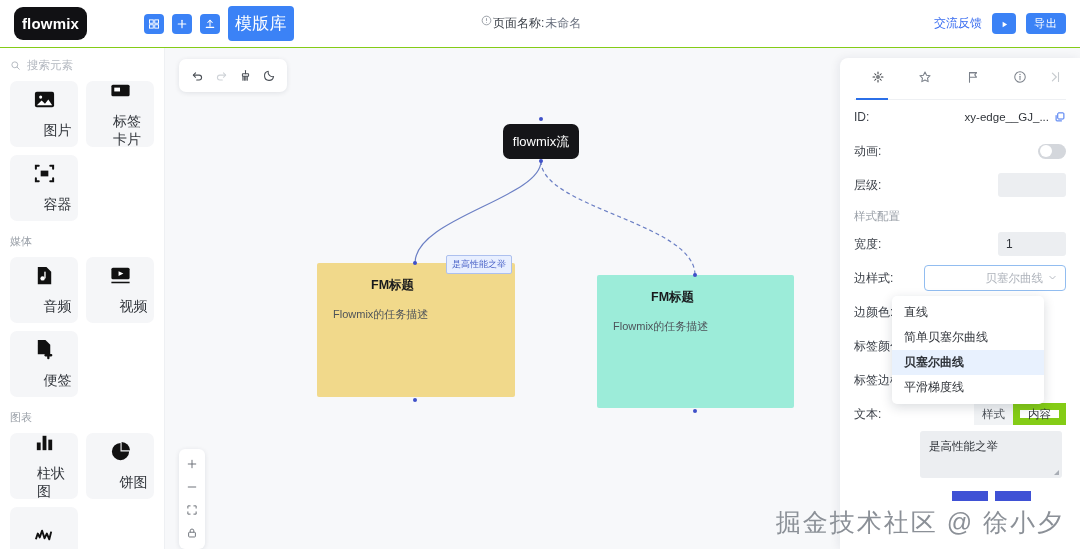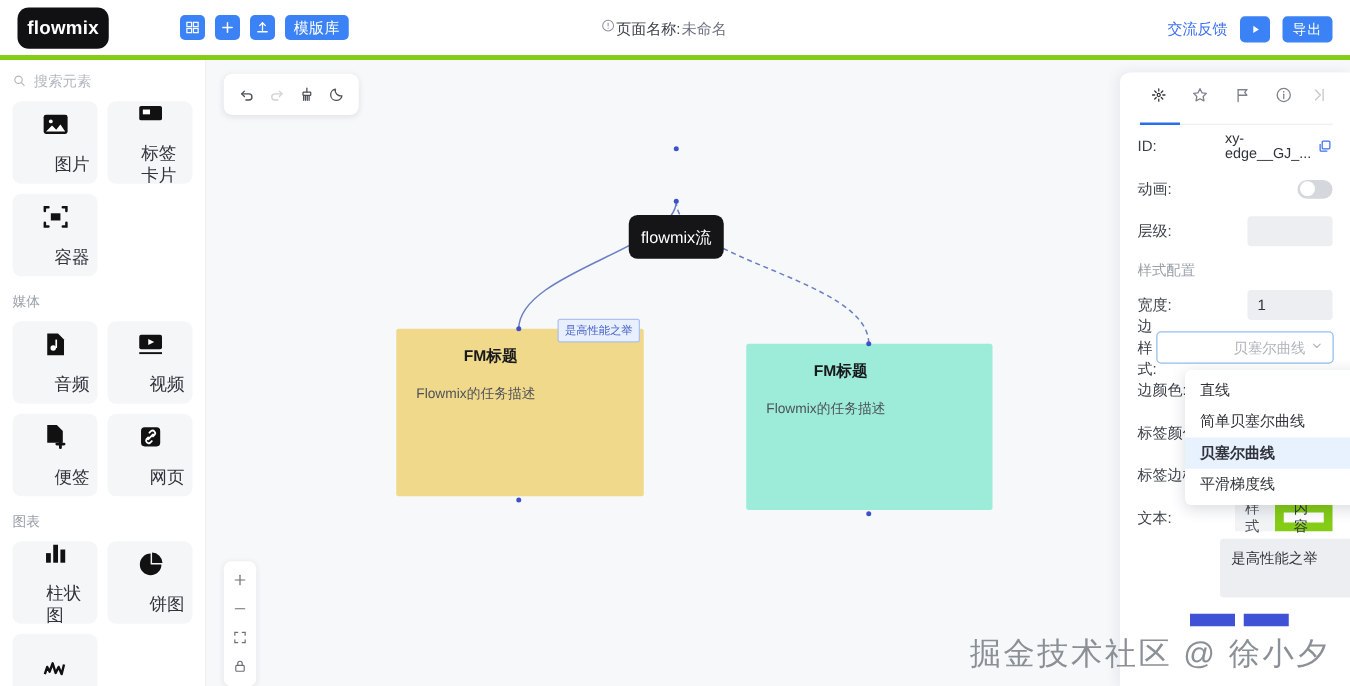--- a/index.html
+++ b/index.html
@@ -6,36 +6,36 @@
   html, body {
     width: 1080px; height: 549px;
     font-family: "Liberation Sans", "DejaVu Sans", sans-serif;
     background: #ffffff; overflow: hidden;
   }
   #app { position: relative; width: 1080px; height: 549px; }
 
   
   .topbar {
     position: absolute; left: 0; top: 0; width: 1080px; height: 48px;
-    background: #ffffff; border-bottom: 4px solid #84cc16;
+    background: #ffffff; border-bottom: 1px solid #84cc16;
     display: flex; align-items: center; z-index: 40;
   }
   .logo {
     margin-left: 14px; width: 73px; height: 33px; border-radius: 9px;
     background: #111114; color: #fff; font-size: 15px; font-weight: 700;
     display: flex; align-items: center; justify-content: center;
     letter-spacing: .2px;
   }
   .tb-btns { display: flex; align-items: center; gap: 8px; margin-left: 57px; }
   .tb-btn {
     height: 20px; min-width: 20px; padding: 0 3px; border-radius: 4px;
     background: #3b82f6; color: #fff; display: flex; align-items: center;
     justify-content: center; font-size: 10px; cursor: pointer;
   }
-  .tb-btn.text { padding: 0 7px; height: 20px; font-size: 12px; letter-spacing: .3px; }
+  .tb-btn.text { padding: 0 7px; height: 35px; font-size: 17px; letter-spacing: .3px; }
   .tb-btn svg { display: block; }
 
   .center-title {
     position: absolute; left: 481px; top: 15px;
     display: flex; align-items: flex-start; gap: 1px;
     font-size: 12px; color: #3c4149;
   }
   .center-title .warn { color: #8a9099; display: flex; }
   .center-title .nm { color: #6b7280; }
 
@@ -92,42 +92,42 @@
     display: flex; flex-direction: column; align-items: center; gap: 11px;
     padding: 9px 0 10px 0;
   }
   .zb-ico { color: #6b7077; cursor: pointer; display: flex; }
 
   
   .node { position: absolute; }
   .node-root {
     left: 338px; top: 76px; width: 76px; height: 35px; border-radius: 7px;
     background: #151518; color: #fff; font-size: 13px;
-    display: flex; align-items: center; justify-content: center; margin-top: 48px;
+    display: flex; align-items: center; justify-content: center;
   }
   .node-card { border-radius: 2px; padding: 14px 16px; }
   .node-yellow { left: 152px; top: 215px; width: 198px; height: 134px; background: #f1d98b; }
   .node-teal   { left: 432px; top: 227px; width: 197px; height: 133px; background: #9cecd9; }
   .node-card .title { font-size: 12.5px; font-weight: 700; color: #18191c; padding-left: 38px; }
   .node-card .desc  { margin-top: 13px; font-size: 11px; color: #4d5259; }
 
   .handle {
     position: absolute; width: 4px; height: 4px; border-radius: 50%;
     background: #3f51c8;
   }
   .edge-label {
     position: absolute; left: 281px; top: 207px;
     padding: 2px 5px; font-size: 9px; color: #4a63c8;
     background: #e8efff; border: 1px solid #adc0ee; border-radius: 2px;
     white-space: nowrap;
   }
 
   
   .rpanel {
-    position: absolute; right: 0; top: 58px; width: 184px; height: 491px;
+    position: absolute; right: 0; top: 58px; width: 240px; height: 491px;
     background: #ffffff; border-radius: 8px 0 0 0;
     box-shadow: -2px 0 10px rgba(20,30,50,.07); z-index: 30;
     padding: 0 14px;
   }
   .rp-tabs {
     display: flex; align-items: center; height: 42px; gap: 0;
     border-bottom: 1px solid #eef0f3; position: relative;
   }
   .rp-tab {
     flex: 1; display: flex; align-items: center; justify-content: center;
@@ -335,29 +335,20 @@
         <span class="lbl">视频</span>
       </div>
       <div class="el-card">
         <span>
           <svg width="23" height="23" viewBox="0 0 24 24" fill="#111">
             <path d="M5 2h8l5 5v10H5z"></path>
             <path d="M16 15v6M13 18h6" stroke="#111" stroke-width="2.4" stroke-linecap="round"></path>
           </svg>
         </span>
         <span class="lbl">便签</span>
-      </div>
-      <div class="el-card">
-        <span>
-          <svg width="23" height="23" viewBox="0 0 24 24" fill="#111">
-            <rect x="4" y="4" width="16" height="16" rx="3"></rect>
-            <path d="M10 14l4-4M11 8.5l1.5-1.5a2.2 2.2 0 013 3L14 11.5M13 15.5L11.5 17a2.2 2.2 0 01-3-3L10 12.5" stroke="#fff" stroke-width="1.5" fill="none" stroke-linecap="round"></path>
-          </svg>
-        </span>
-        <span class="lbl">网页</span>
       </div>
     </div>
 
     <div class="sec-title">图表</div>
     <div class="grid2">
       <div class="el-card">
         <span>
           <svg width="23" height="23" viewBox="0 0 24 24" fill="#111">
             <rect x="4" y="12" width="4" height="8"></rect>
               <rect x="10" y="5" width="4" height="15"></rect>

